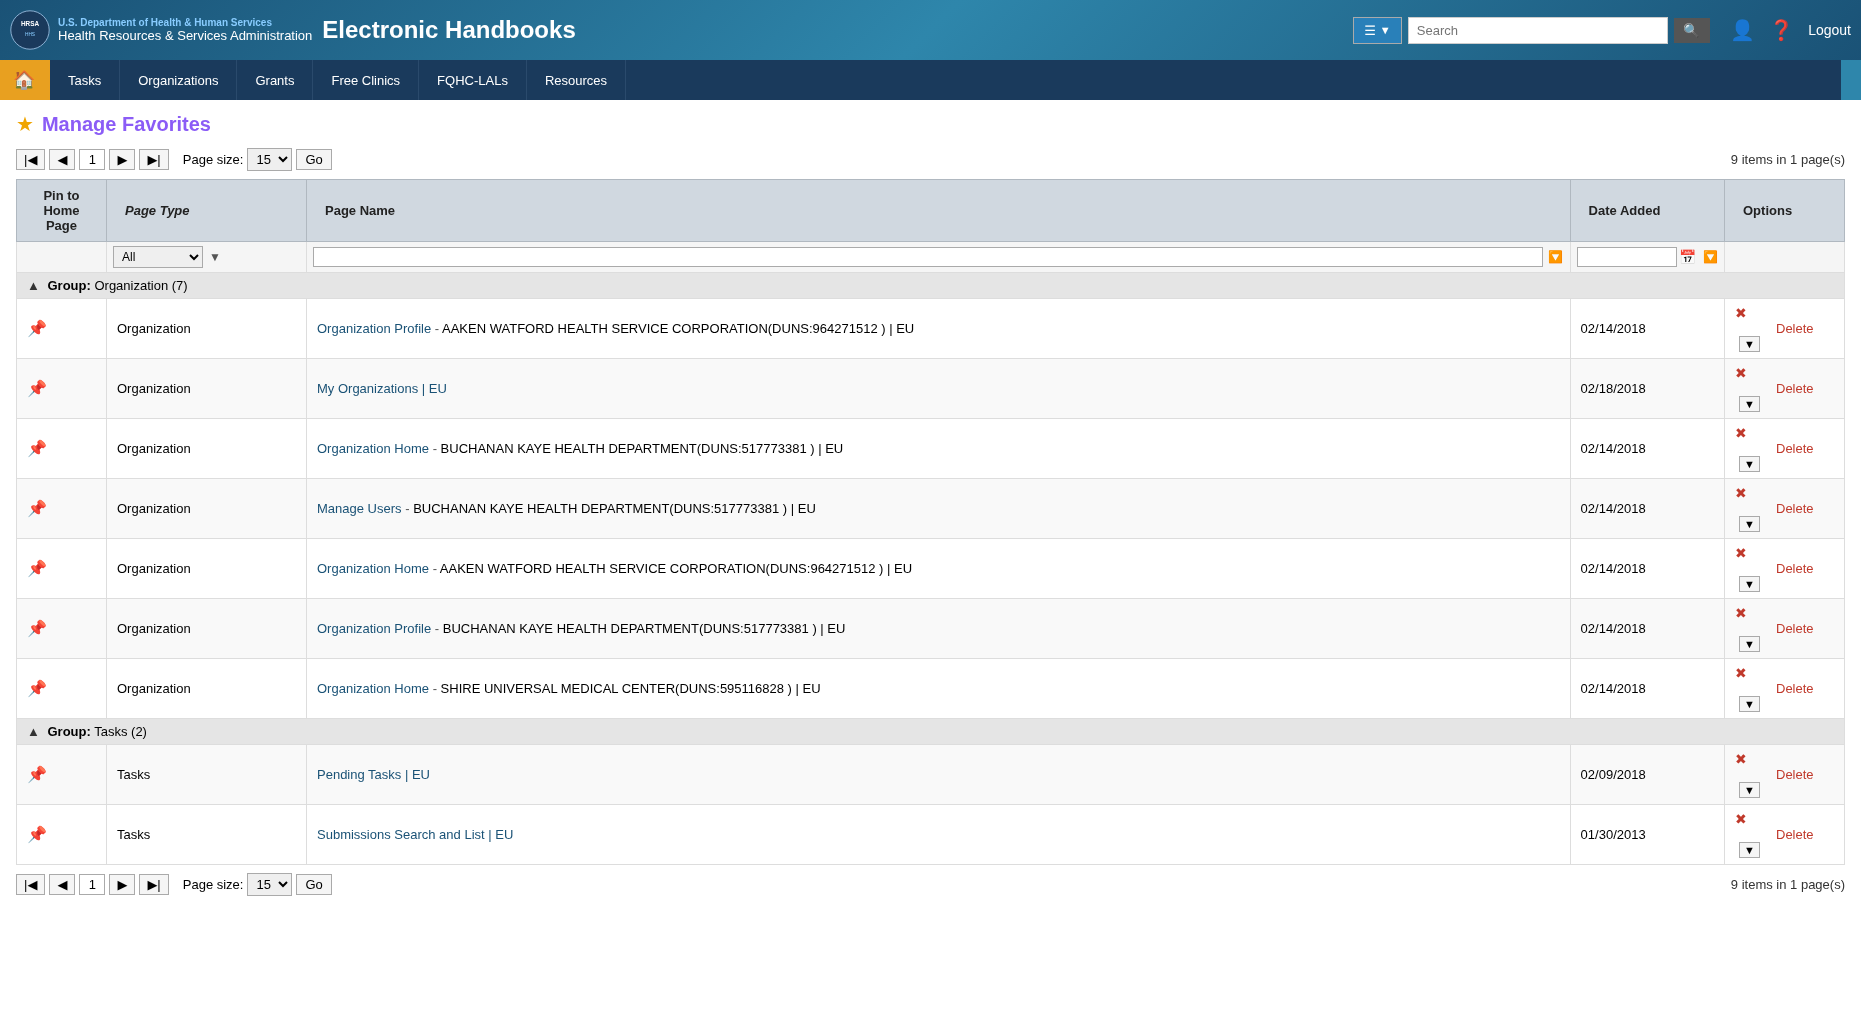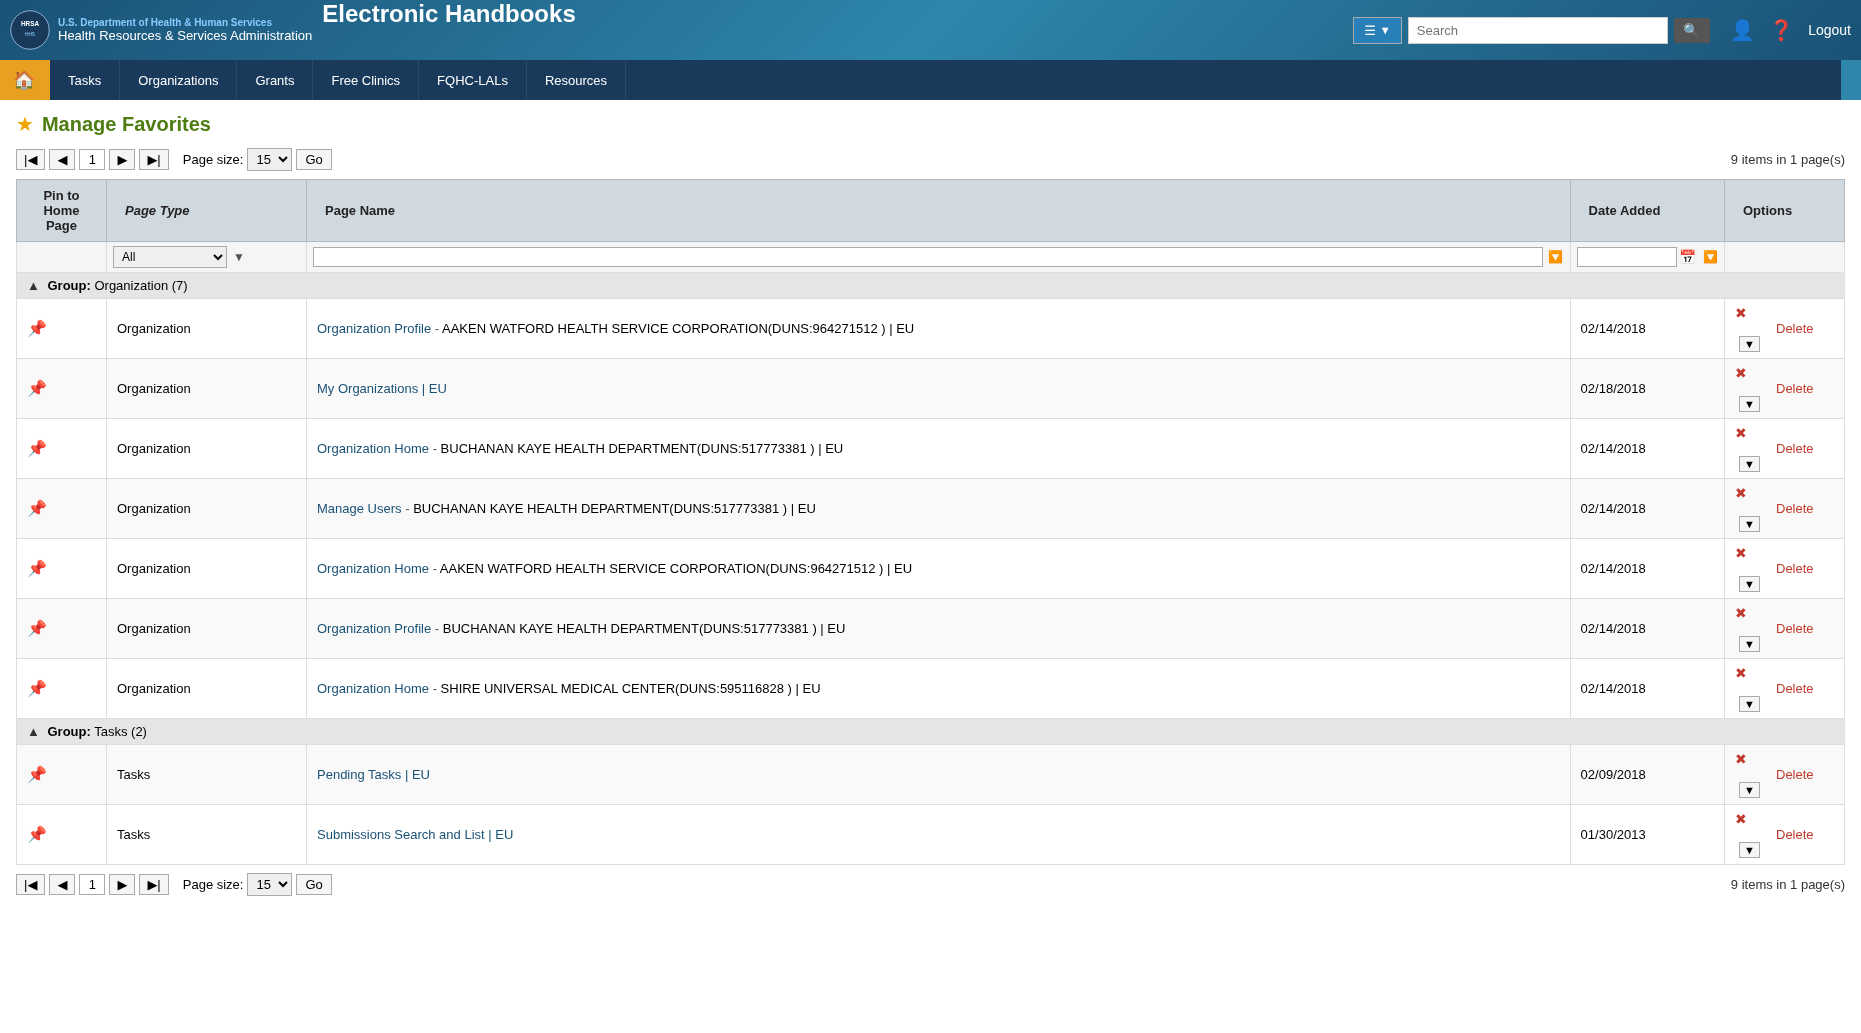--- a/index.html
+++ b/index.html
@@ -2,20 +2,21 @@
 <html><head>
   <meta charset="utf-8">
   <style>
     * { box-sizing: border-box; margin: 0; padding: 0; }
     body { font-family: Arial, sans-serif; font-size: 13px; background: #f0f0f0; }
 
     
     .header {
       background: linear-gradient(135deg, #1a5276 0%, #2e86ab 50%, #1a5276 100%);
       display: flex;
+      align-items: center;
       padding: 0 10px;
       height: 60px;
       color: white;
     }
     .logo-area {
       display: flex;
       align-items: center;
       gap: 8px;
     }
     .hrsa-eagle {
@@ -115,21 +116,21 @@
     }
 
     
     .page-title-row {
       display: flex;
       align-items: center;
       gap: 8px;
       margin-bottom: 12px;
     }
     .star-icon { color: #f0a500; font-size: 20px; }
-    .page-title { font-size: 20px; font-weight: bold; color: #4d7c0f; }
+    .page-title { font-size: 20px; font-weight: bold; color: #8b5cf6; }
 
     
     .pagination-bar {
       display: flex;
       align-items: center;
       gap: 4px;
       margin-bottom: 8px;
     }
     .pag-btn {
       border: 1px solid #aaa;
@@ -187,21 +188,21 @@
       border: 1px solid #ddd;
       padding: 6px 10px;
       font-size: 13px;
       vertical-align: middle;
     }
     .filter-row td {
       background: #f5f5f5;
       padding: 4px 6px;
     }
     .filter-select {
-      width: 114px;
+      width: 90px;
       border: 1px solid #aaa;
       padding: 2px 4px;
       font-size: 12px;
     }
     .filter-input {
       width: 100%;
       border: 1px solid #aaa;
       padding: 2px 4px;
       font-size: 12px;
     }

